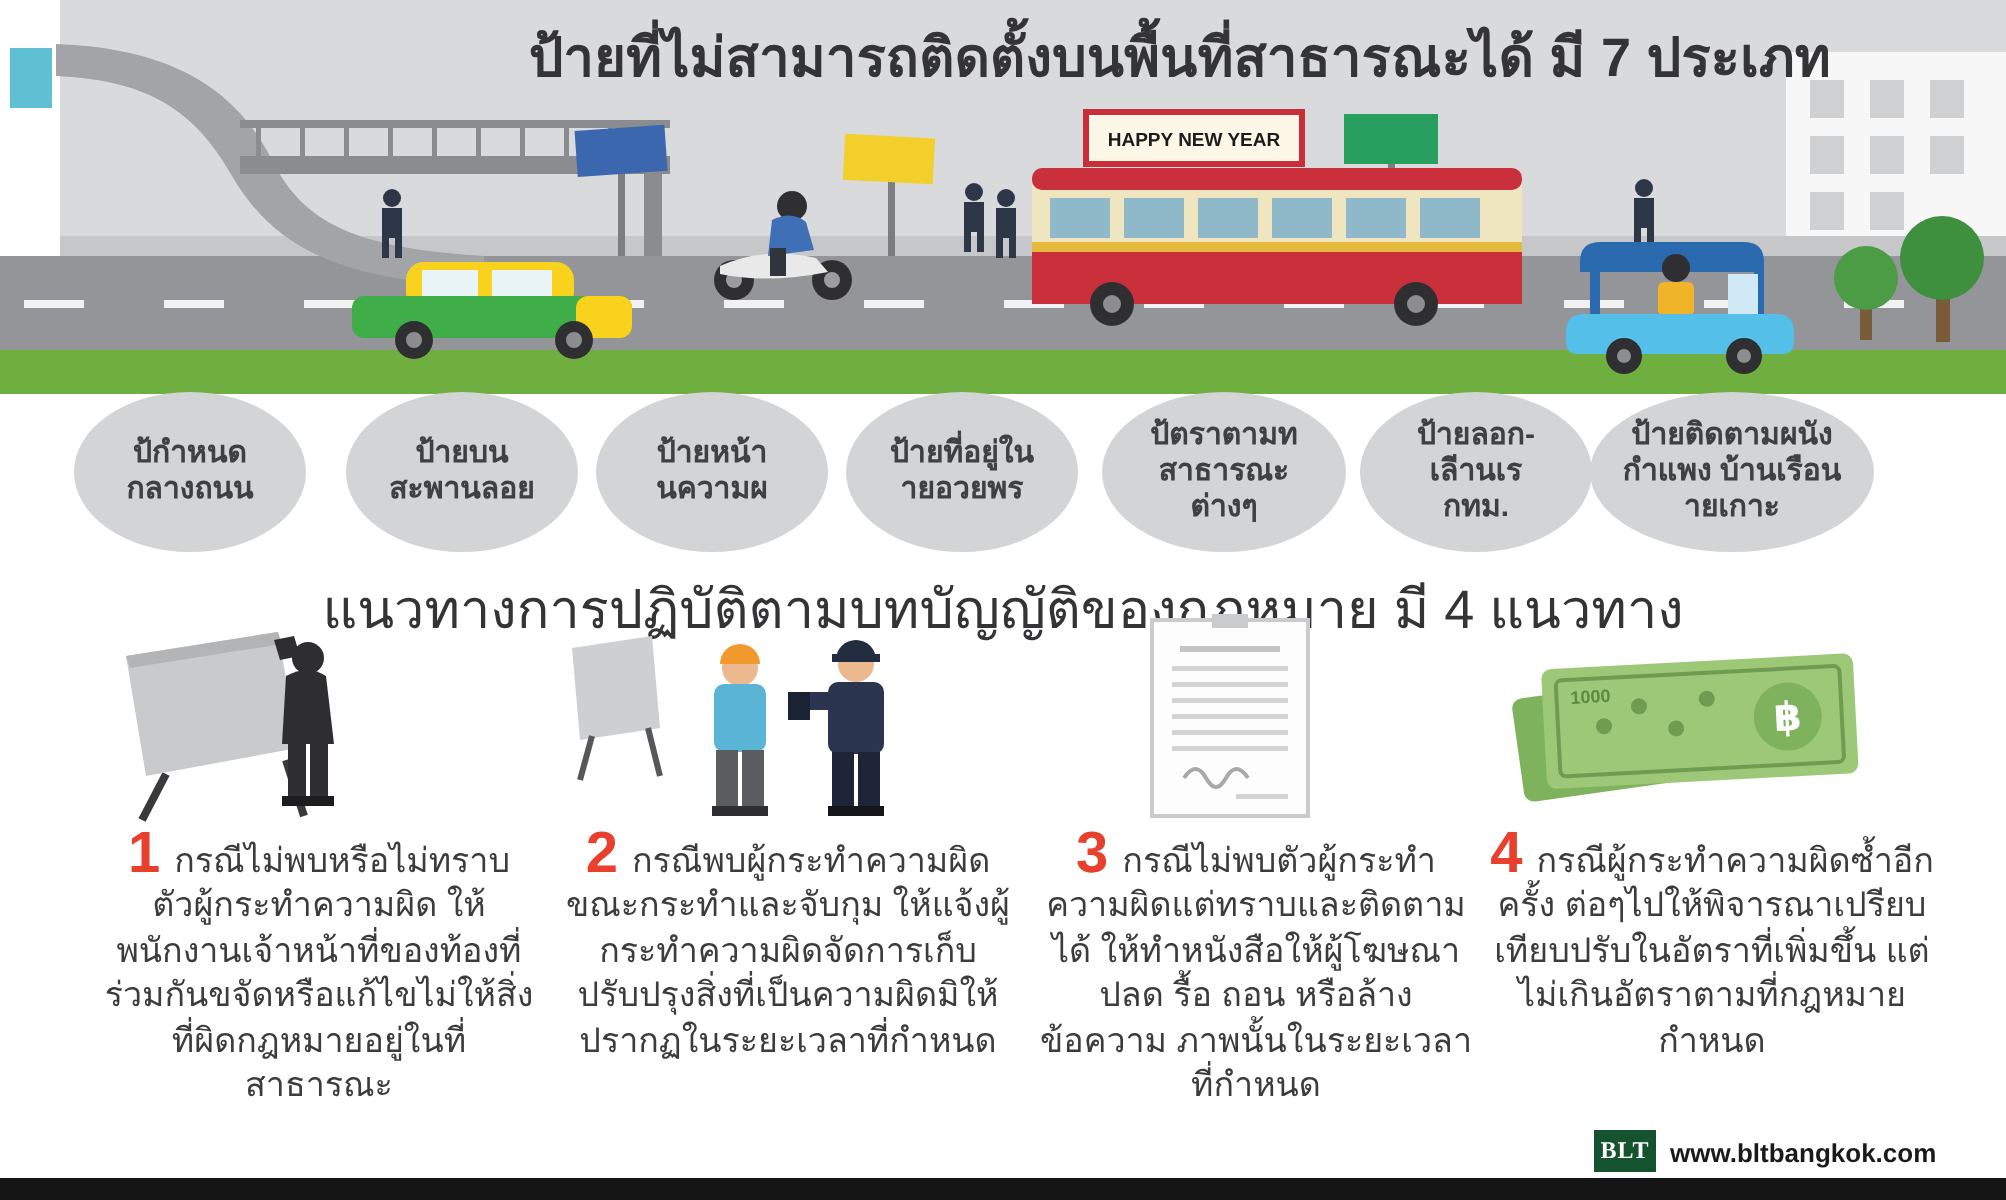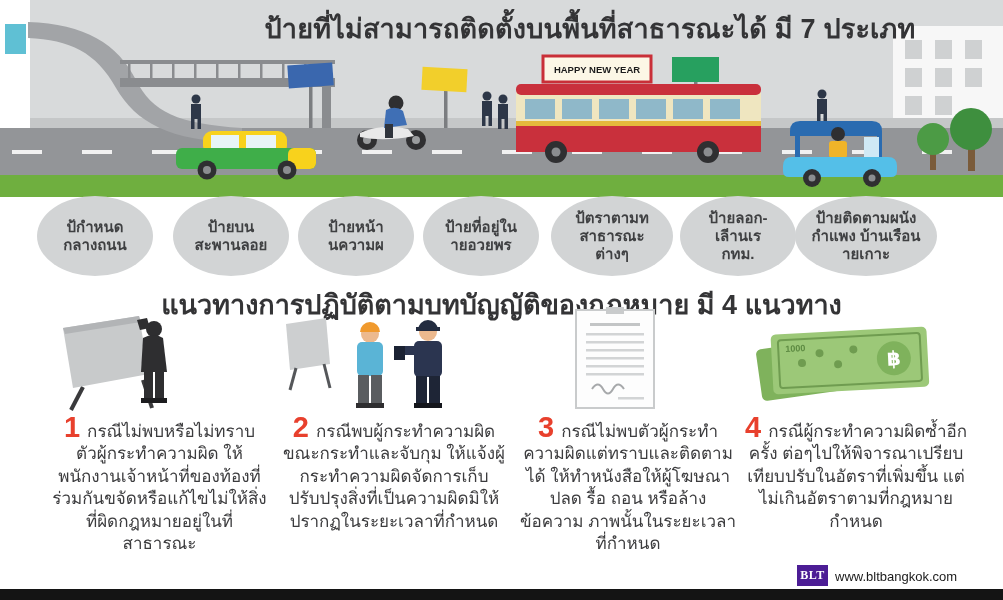--- a/index.html
+++ b/index.html
@@ -19,40 +19,40 @@
     letter-spacing:.2px;
   }
   .circle {
     position:absolute; top:196px; height:80px;
     background:#d2d4d5; border-radius:50%;
     display:flex; flex-direction:column; align-items:center; justify-content:center;
     text-align:center; font-weight:bold; font-size:15px; line-height:1.18; color:#3f4042;
   }
   .guide-title {
     position:absolute; top:283px; left:0; width:1003px;
-    text-align:center; font-size:27px; font-weight:bold; color:#343436;
+    text-align:center; font-size:27px; font-weight:normal; color:#343436;
   }
   .illo { position:absolute; }
   .guide-text {
     position:absolute; top:413px;
     font-size:17px; line-height:1.32; color:#3c3c3e;text-align:center;
   }
   .guide-text .num {
     font-size:29px; font-weight:bold; color:#e8402d;
     line-height:1; margin-right:7px;
   }
   .footer-logo {
     position:absolute; left:797px; top:565px; width:31px; height:21px;
-    background:#4c1d95; color:#ffffff; font-family:"Liberation Serif","DejaVu Serif",serif;
+    background:#14532d; color:#ffffff; font-family:"Liberation Serif","DejaVu Serif",serif;
     font-size:12px; font-weight:bold; display:flex; align-items:center; justify-content:center;
     letter-spacing:.5px;
   }
   .footer-site {
     position:absolute; left:835px; top:569px;
-    font-size:13px; font-weight:normal; color:#1a1a1a;
+    font-size:13px; font-weight:bold; color:#1a1a1a;
   }
   .bottom-bar {
     position:absolute; left:0; bottom:0; width:1003px; height:11px; background:#141414;
   }
 </style>
 </head>
 <body>
 
 <div class="scene">
   <svg viewBox="0 0 1003 197">

